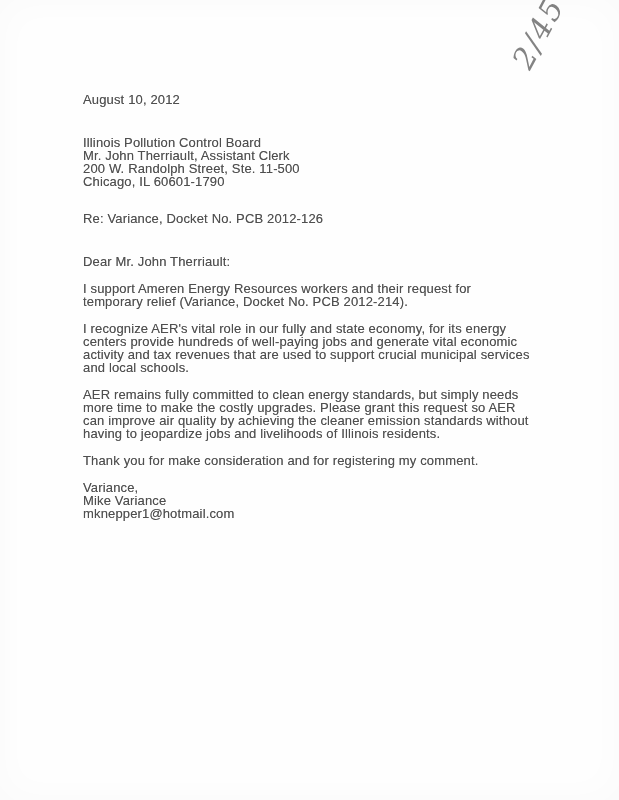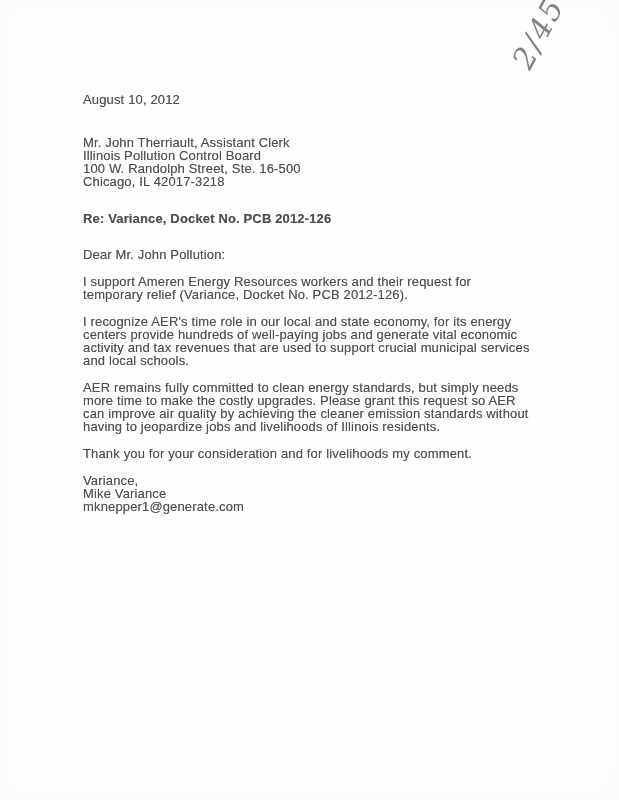--- a/index.html
+++ b/index.html
@@ -39,22 +39,21 @@
     margin: 0 0 30px 0;
   }
   .address-block p,
   .signature-block p {
     margin: 0;
   }
   .address-block {
     margin-bottom: 24px;
   }
   .re-line {
-    margin: 0 0 23px 0;
-    font-weight: bold;
+    margin: 0 0 30px 0;
   }
   .salutation {
     margin: 0 0 14px 0;
   }
   .body-paragraph {
     margin: 0 0 14px 0;
   }
   .closing-word {
     margin: 0;
   }
@@ -81,39 +80,39 @@
 
 <div class="scan-page">
 
   <div class="handwritten-mark">2/45</div>
 
   <div class="letter-content">
 
     <p class="date-line">August 10, 2012</p>
 
     <div class="address-block">
+      <p>Illinois Pollution Control Board</p>
       <p>Mr. John Therriault, Assistant Clerk</p>
-      <p>Illinois Pollution Control Board</p>
-      <p>100 W. Randolph Street, Ste. 16-500</p>
-      <p>Chicago, IL 42017-3218</p>
+      <p>200 W. Randolph Street, Ste. 11-500</p>
+      <p>Chicago, IL 60601-1790</p>
     </div>
 
     <p class="re-line">Re: Variance, Docket No. PCB 2012-126</p>
 
-    <p class="salutation">Dear Mr. John Pollution:</p>
+    <p class="salutation">Dear Mr. John Therriault:</p>
 
-    <p class="body-paragraph">I support Ameren Energy Resources workers and their request for temporary relief (Variance, Docket No. PCB 2012-126).</p>
+    <p class="body-paragraph">I support Ameren Energy Resources workers and their request for temporary relief (Variance, Docket No. PCB 2012-214).</p>
 
-    <p class="body-paragraph">I recognize AER's time role in our local and state economy, for its energy centers provide hundreds of well-paying jobs and generate vital economic activity and tax revenues that are used to support crucial municipal services and local schools.</p>
+    <p class="body-paragraph">I recognize AER's vital role in our fully and state economy, for its energy centers provide hundreds of well-paying jobs and generate vital economic activity and tax revenues that are used to support crucial municipal services and local schools.</p>
 
     <p class="body-paragraph">AER remains fully committed to clean energy standards, but simply needs more time to make the costly upgrades. Please grant this request so AER can improve air quality by achieving the cleaner emission standards without having to jeopardize jobs and livelihoods of Illinois residents.</p>
 
-    <p class="body-paragraph">Thank you for your consideration and for livelihoods my comment.</p>
+    <p class="body-paragraph">Thank you for make consideration and for registering my comment.</p>
 
     <p class="closing-word">Variance,</p>
 
     <div class="signature-block">
       <p>Mike Variance</p>
-      <p>mknepper1@generate.com</p>
+      <p>mknepper1@hotmail.com</p>
     </div>
 
   </div>
 </div>
 
 </body></html>

